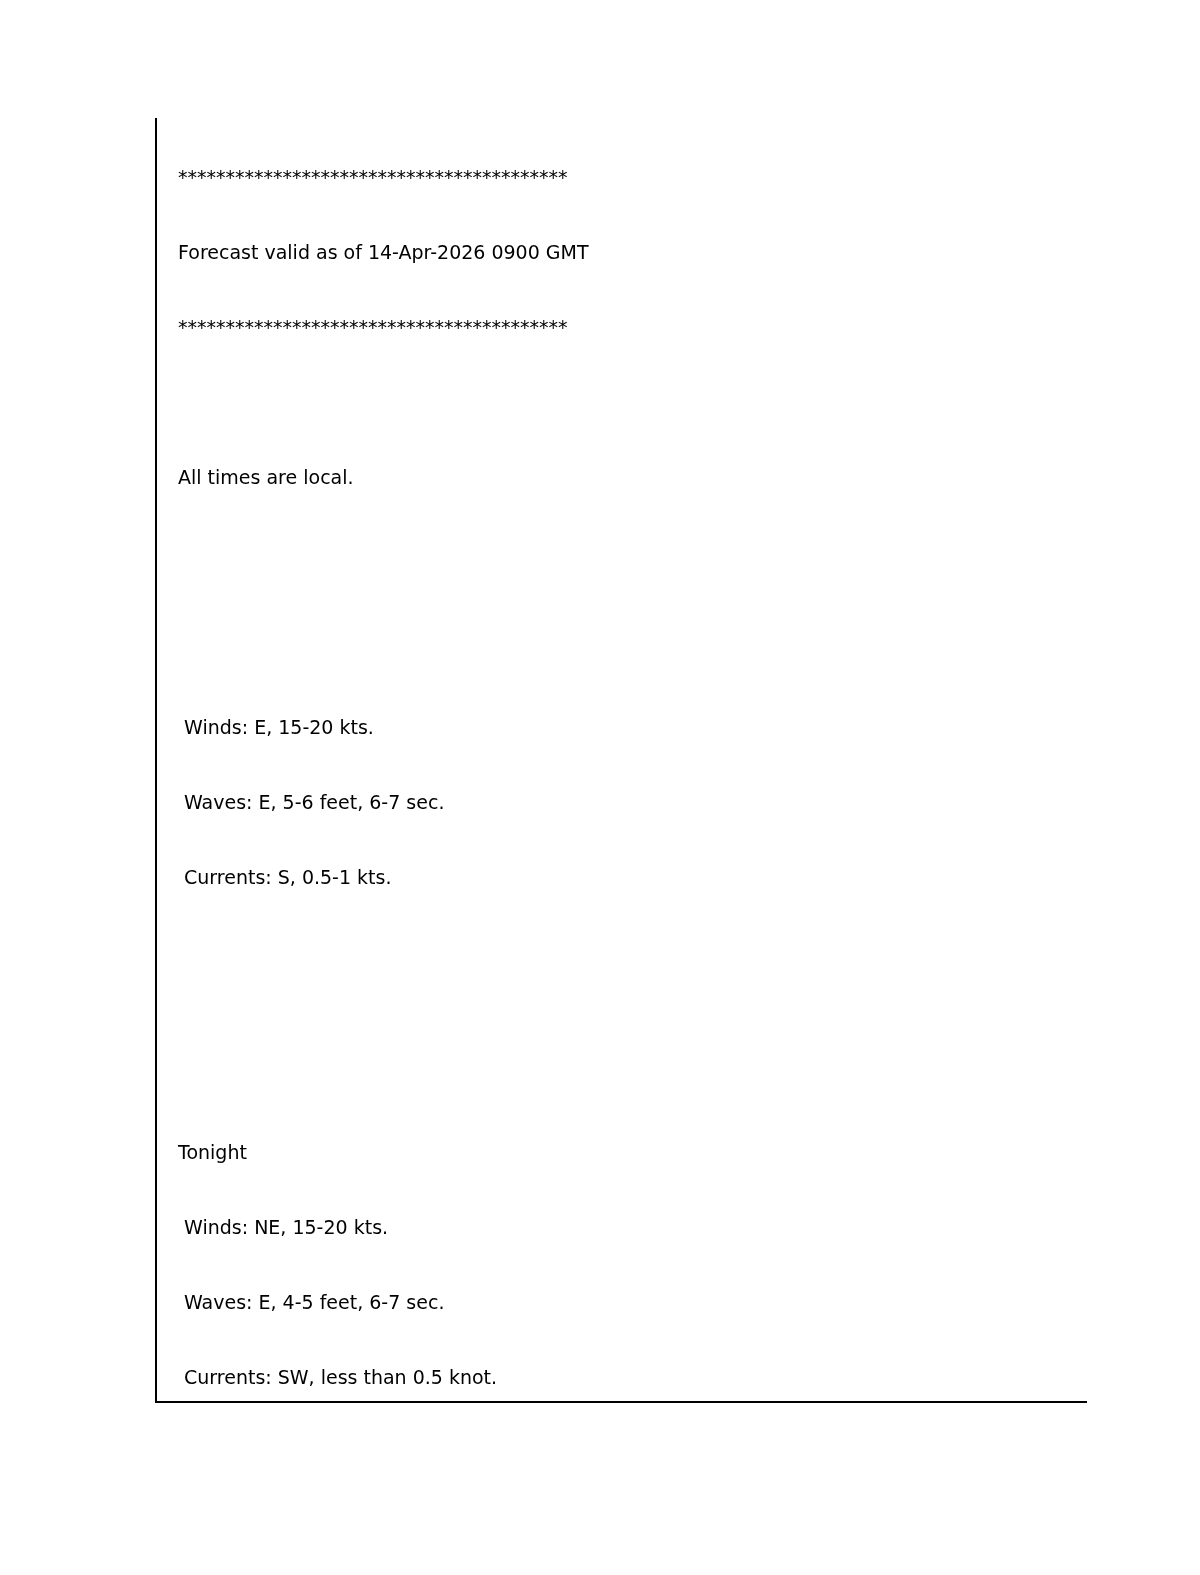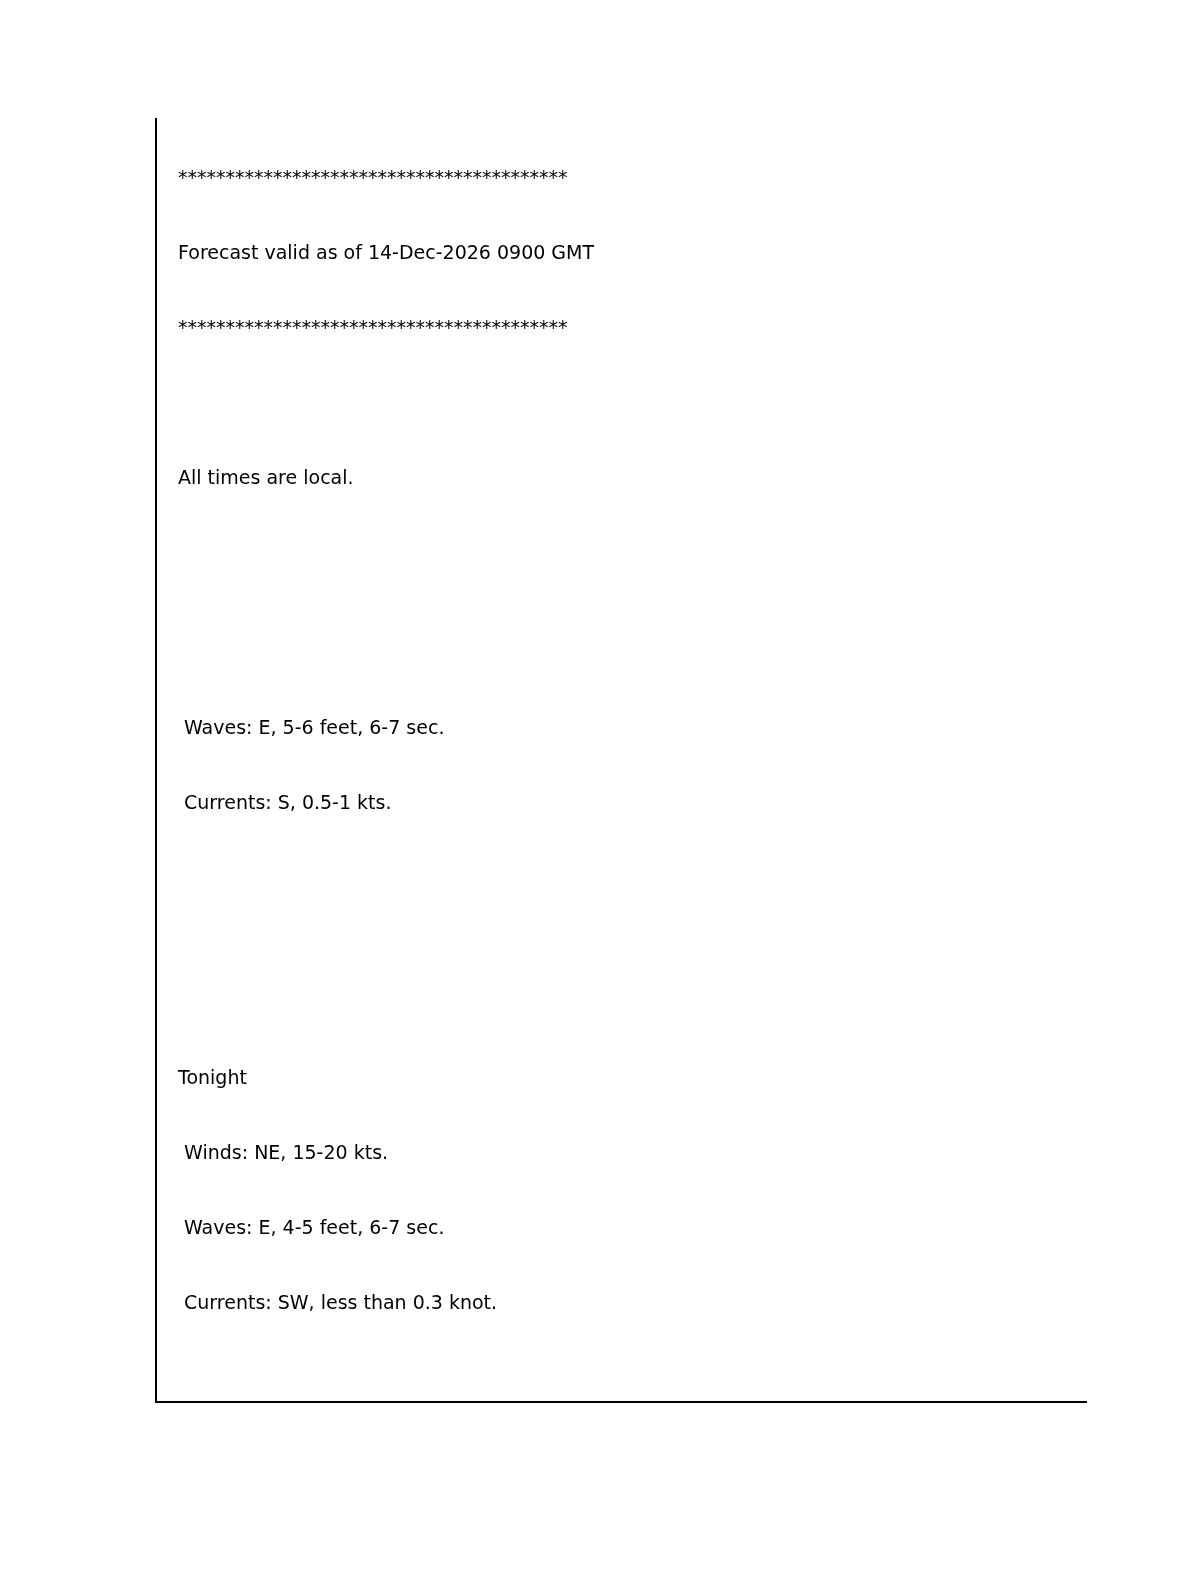--- a/index.html
+++ b/index.html
@@ -39,37 +39,38 @@
 </style>
 </head>
 <body>
 
 <div>
 
   <div class="frame"></div>
 
   <div class="forecast-text">
     <div class="line">*****************************************</div>
-    <div class="line">Forecast valid as of 14-Dec-2026 0900 GMT</div>
+    <div class="line">Forecast valid as of 14-Apr-2026 0900 GMT</div>
     <div class="line">*****************************************</div>
     <div class="line"></div>
     <div class="line">All times are local.</div>
     <div class="line"></div>
     <div id="sections">
   <div class="section">
+    <div class="line"> Winds: E, 15-20 kts.</div>
     <div class="line"> Waves: E, 5-6 feet, 6-7 sec.</div>
     <div class="line"> Currents: S, 0.5-1 kts.</div>
     <div class="line"></div>
   </div>
 
   <div class="section">
     <div class="line">Tonight</div>
     <div class="line"> Winds: NE, 15-20 kts.</div>
     <div class="line"> Waves: E, 4-5 feet, 6-7 sec.</div>
-    <div class="line"> Currents: SW, less than 0.3 knot.</div>
+    <div class="line"> Currents: SW, less than 0.5 knot.</div>
     
   </div>
 
   
 
   
 
   
 
   

